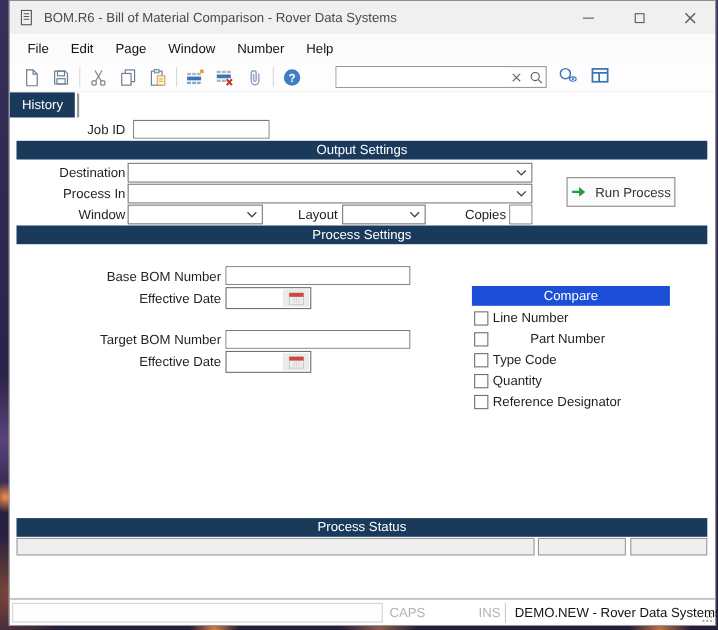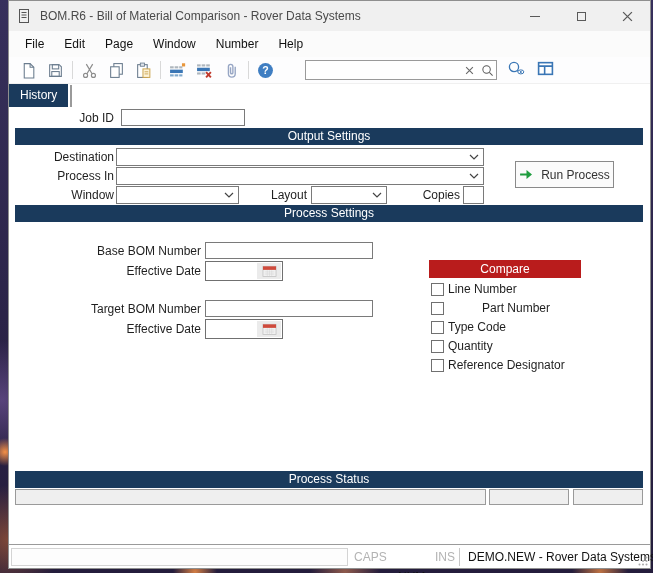--- a/index.html
+++ b/index.html
@@ -62,21 +62,21 @@
   .tinput { position:absolute; border:1px solid #7a7a7a; background:#fff; }
   .tinput input { width:100%; height:100%; border:none; outline:none; font:inherit; padding:0 3px; }
   .combo { position:absolute; border:1px solid #7a7a7a; background:#fff; }
   .combo .chev { position:absolute; right:4px; top:50%; transform:translateY(-50%); width:10px; height:6px; }
   .hdrbar { position:absolute; left:6px; width:628px; height:17px; background:#1a3a5c; color:#fff; text-align:center; line-height:17px; }
   .datefield { position:absolute; border:1px solid #707070; background:#fff; }
   .datefield .cal-btn { position:absolute; right:1px; top:1px; bottom:1px; width:24px; background:#ebebeb; display:flex; align-items:center; justify-content:center; }
   .datefield .cal-btn svg { width:15px; height:14px; }
   .runbtn { position:absolute; left:506px; top:54px; width:99px; height:27px; background:#fbfbfb; border:1px solid #8a8a8a; display:flex; align-items:center; justify-content:center; gap:7px; color:#333; }
   .runbtn svg { width:15px; height:11px; }
-  .cmp-hdr { position:absolute; left:420px; top:153px; width:152px; height:18px; background:#b91c1c; color:#fff; text-align:center; line-height:18px; }
+  .cmp-hdr { position:absolute; left:420px; top:153px; width:180px; height:18px; background:#1d4ed8; color:#fff; text-align:center; line-height:18px; }
   .chk-row { position:absolute; left:422px; height:14px; display:flex; align-items:center; }
   .chk-box { width:13px; height:13px; border:1px solid #707070; background:#fff; flex:0 0 auto; }
   .chk-lbl { margin-left:4px; white-space:nowrap; }
   .statusfld { position:absolute; height:16px; background:#efefef; border:1px solid #9a9a9a; }
 
   
   .statusbar { position:absolute; left:0; right:0; bottom:0; height:24px; background:#ffffff; border-top:1px solid #9a9a9a; }
   .sb-pane-main { position:absolute; left:2px; top:3px; width:337px; height:18px; border:1px solid #d4d4d4; background:#fdfdfd; }
   .sb-ind { position:absolute; top:4px; line-height:17px; }
   .sb-dim { color:#b3b3b3; }

